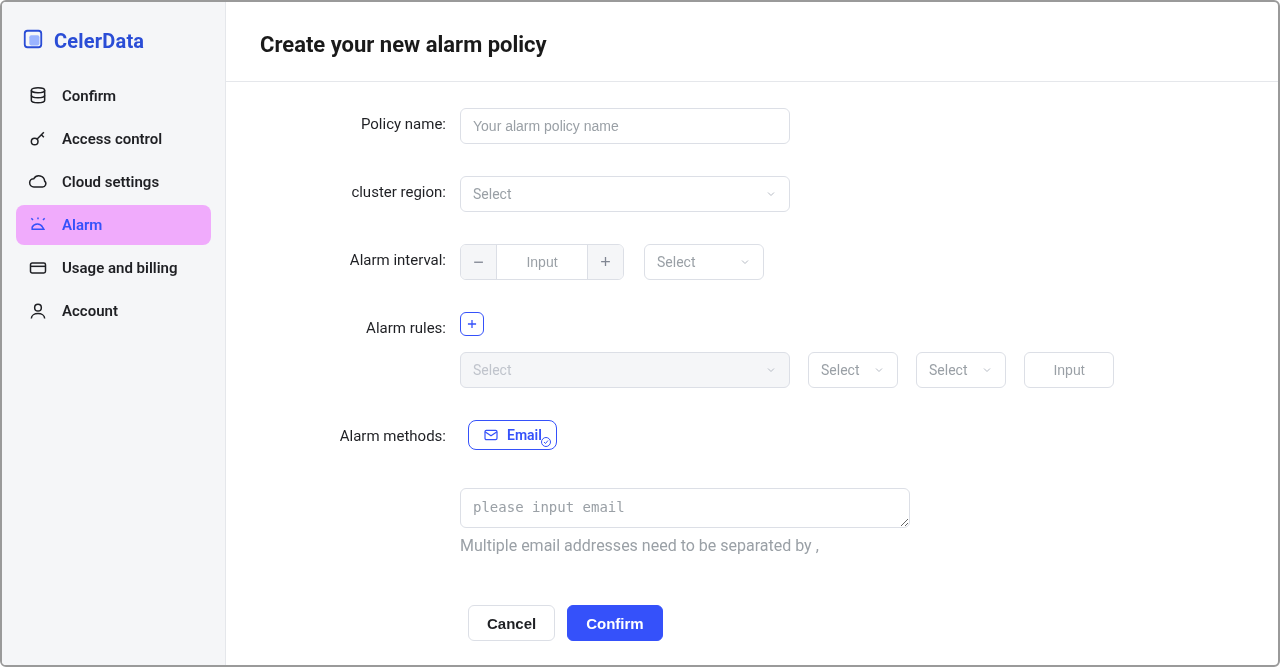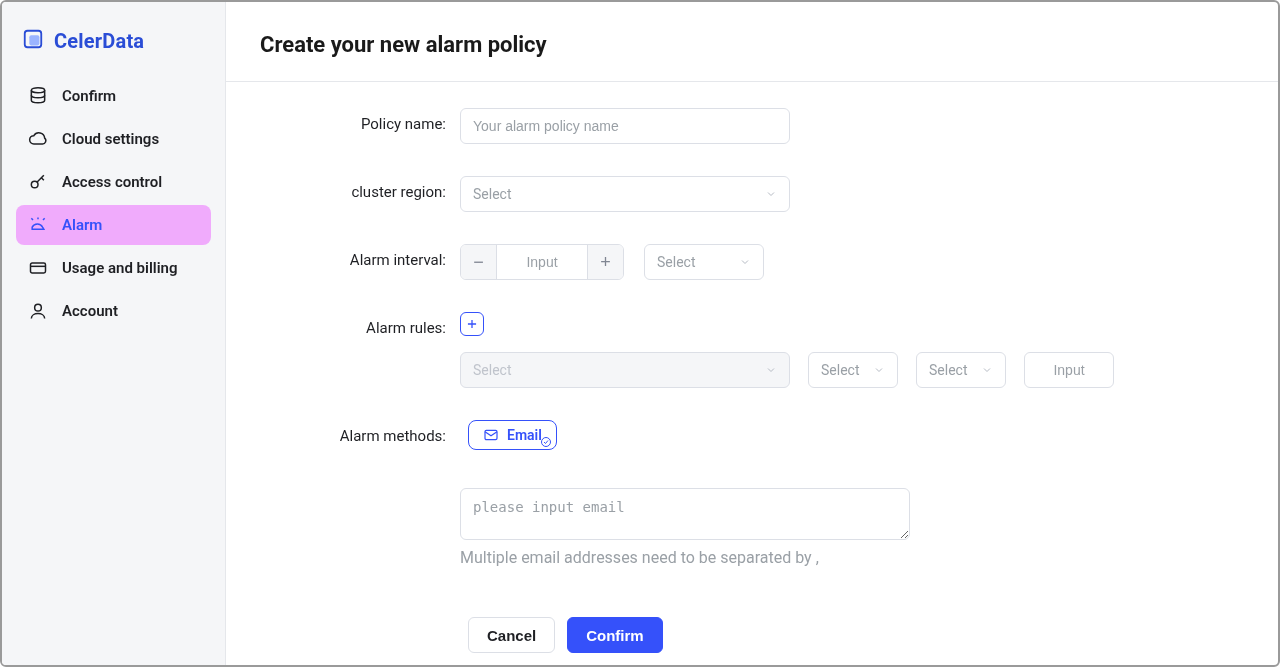--- a/index.html
+++ b/index.html
@@ -39,21 +39,21 @@
     .spin-btn:last-child { border-left: 1px solid #dcdfe6; }
     .spin-input { width: 90px; border: none; outline: none; text-align: center; font-size: 14px; }
     .spin-input::placeholder { color: #9aa0a6; }
     .inline { display: flex; align-items: center; gap: 20px; }
     .add-btn { width: 24px; height: 24px; border: 1.5px solid #3551fa; border-radius: 6px; display: inline-flex; align-items: center; justify-content: center; cursor: pointer; background: #fff; }
     .add-btn svg { width: 14px; height: 14px; stroke: #3551fa; stroke-width: 2.2; }
     .rules-row { display: flex; gap: 18px; margin-top: 6px; }
     .method-chip { display: inline-flex; align-items: center; gap: 8px; border: 1.5px solid #3551fa; color: #3551fa; border-radius: 8px; padding: 6px 14px; font-weight: 600; font-size: 14px; cursor: pointer; position: relative; }
     .method-chip .check { position: absolute; right: 4px; bottom: 2px; width: 12px; height: 12px; }
     .method-chip .check svg { width: 12px; height: 12px; stroke: #3551fa; stroke-width: 2; fill: #fff; }
-    .textarea { width: 450px; height: 52px; padding: 10px 12px; resize: both; }
+    .textarea { width: 450px; height: 40px; padding: 10px 12px; resize: both; }
     .hint { font-size: 16px; color: #9aa0a6; margin-top: 4px; }
     .actions { display: flex; gap: 12px; padding-left: 8px; }
     .btn { height: 36px; padding: 0 18px; border-radius: 6px; font-size: 15px; font-weight: 600; cursor: pointer; }
     .btn.secondary { background: #fff; border: 1px solid #dcdfe6; color: #1f2024; }
     .btn.primary { background: #3551fa; border: 1px solid #3551fa; color: #fff; }
     .logo-mark svg { width: 22px; height: 22px; }
   </style>
 </head>
 <body>
 
@@ -75,34 +75,34 @@
               <ellipse cx="12" cy="5" rx="8" ry="3"></ellipse>
               <path d="M4 5v6c0 1.7 3.6 3 8 3s8-1.3 8-3V5"></path>
               <path d="M4 11v6c0 1.7 3.6 3 8 3s8-1.3 8-3v-6"></path>
             </svg>
           </span>
         <span>Confirm</span>
       </div>
       <div class="nav-item">
         <span class="icon">
             <svg viewBox="0 0 24 24">
-              <path d="M7 18a5 5 0 0 1 0-10 7 7 0 0 1 13 3 4 4 0 0 1-3 7H7z"></path>
-            </svg>
-          </span>
-        <span>Cloud settings</span>
-      </div>
-      <div class="nav-item">
-        <span class="icon">
-            <svg viewBox="0 0 24 24">
               <circle cx="8" cy="15" r="4"></circle>
               <path d="M11 12l8-8"></path>
               <path d="M16 7l3 3"></path>
             </svg>
           </span>
         <span>Access control</span>
+      </div>
+      <div class="nav-item">
+        <span class="icon">
+            <svg viewBox="0 0 24 24">
+              <path d="M7 18a5 5 0 0 1 0-10 7 7 0 0 1 13 3 4 4 0 0 1-3 7H7z"></path>
+            </svg>
+          </span>
+        <span>Cloud settings</span>
       </div>
       <div class="nav-item active">
         <span class="icon">
             <svg viewBox="0 0 24 24">
               <path d="M5 17h14l-1.5-2.5A7 7 0 0 0 5 14.5L5 17z"></path>
               <path d="M4 4l2 2"></path>
               <path d="M20 4l-2 2"></path>
               <path d="M12 3v2"></path>
             </svg>
           </span>

